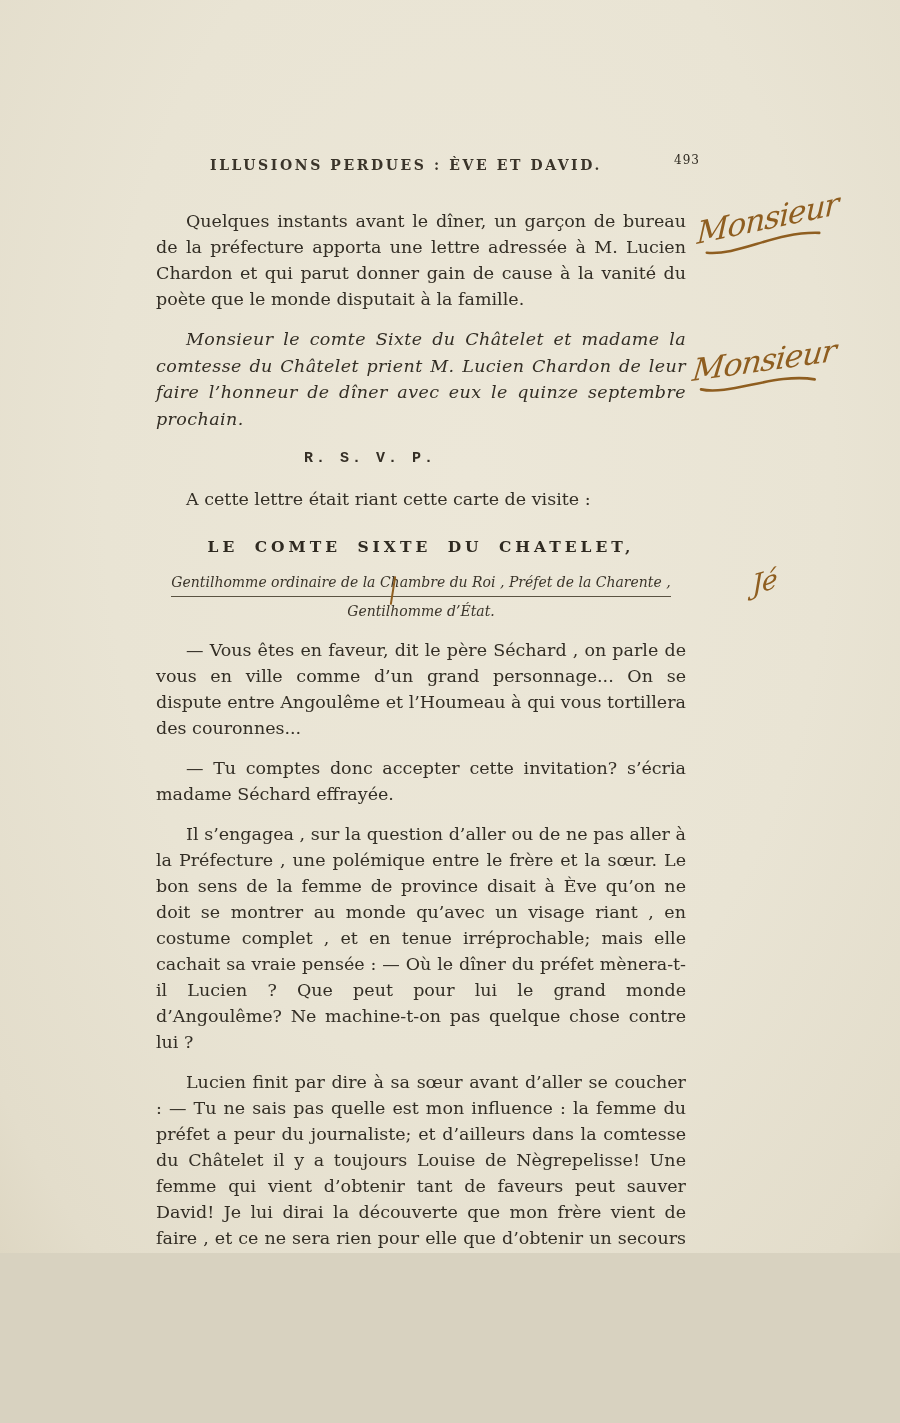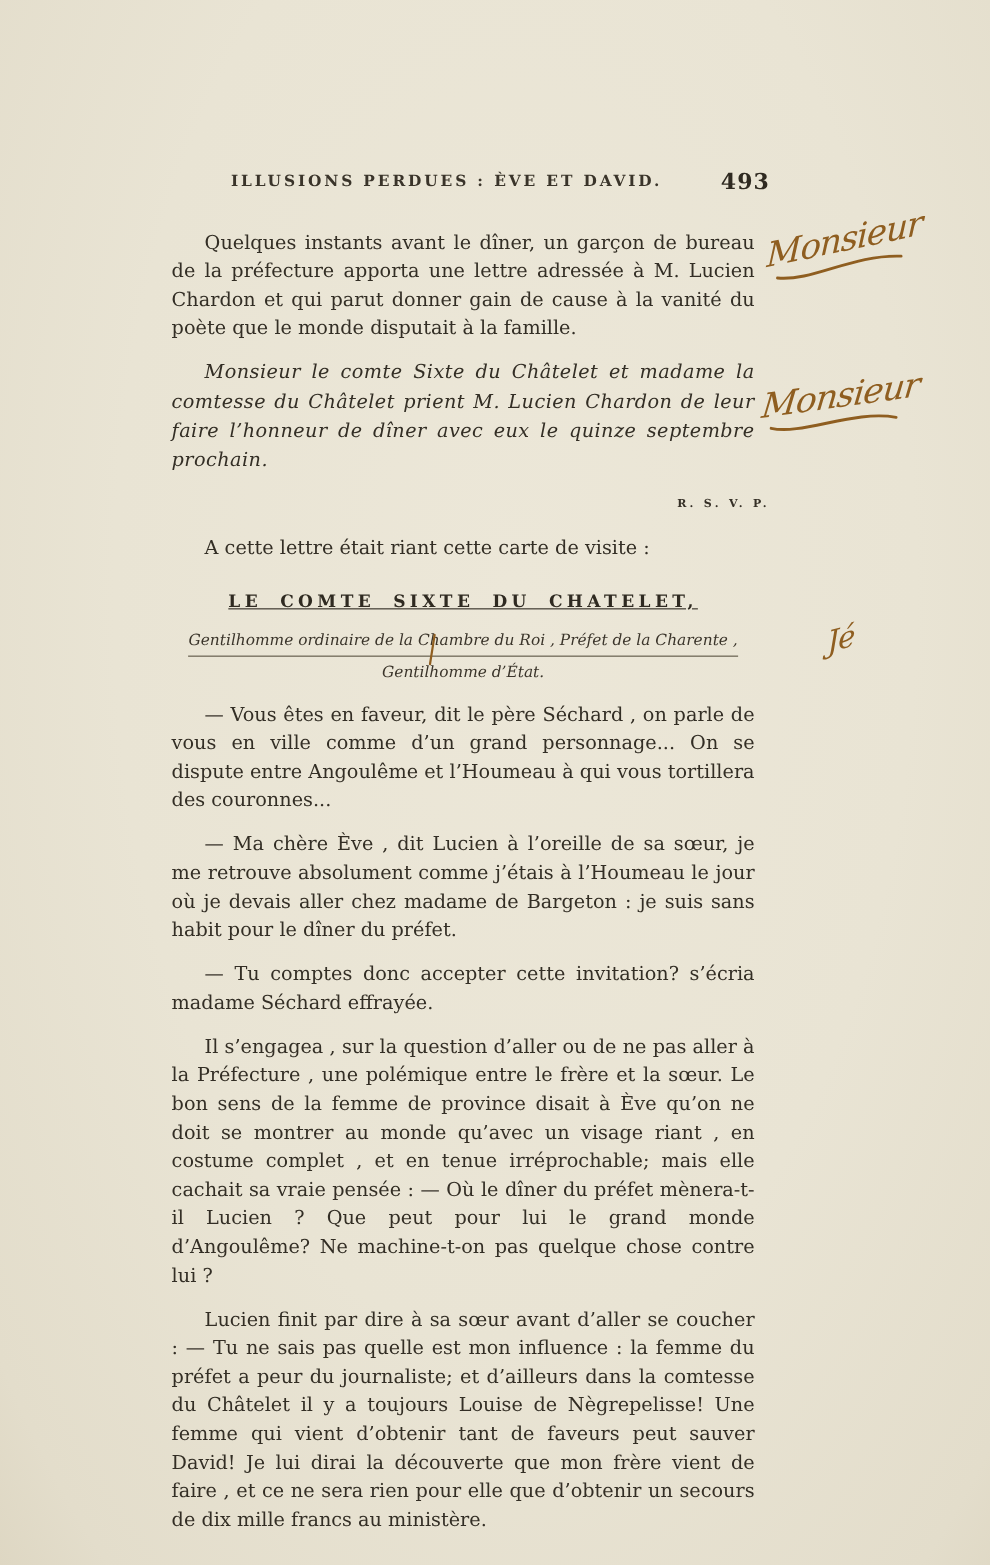--- a/index.html
+++ b/index.html
@@ -3,58 +3,57 @@
 <meta charset="utf-8">
 <style>
   html, body {
     margin: 0;
     padding: 0;
     background: #d8d2c0;
   }
   .page {
     position: relative;
     width: 900px;
-    height: 1423px;
+    height: 1253px;
     overflow: hidden;
     background: radial-gradient(ellipse at 52% 38%, #ece7d8 0%, #e9e4d4 55%, #e3ddcb 90%, #ded7c3 100%);
     font-family: "DejaVu Serif", "Liberation Serif", serif;
     color: #332e25;
   }
 
   
   .header { position: absolute; left: 142px; top: 157px; width: 558px; height: 24px; }
   .running-title {
     position: absolute; left: 0; right: 30px; text-align: center;
     font-size: 14px; font-weight: bold; letter-spacing: 2.6px; color: #3a342a;
     white-space: nowrap;
   }
   .page-number {
     position: absolute; right: 0; top: -4px;
-    font-size: 20px; font-weight: bold; letter-spacing: 1px; color: #2f2a21;
+    font-size: 12px; font-weight: normal; letter-spacing: 1px; color: #2f2a21;
   }
 
   
   .content {
     position: absolute; left: 142px; top: 194px; width: 558px;
     font-size: 17.5px; line-height: 26px;
   }
   .p { margin: 14px; text-indent: 30px; text-align: justify; }
   .invitation {
     margin-top: 6px; font-style: italic; letter-spacing: 0.4px; line-height: 26.5px;
   }
   .rsvp {
-    margin-top: 8px; padding-left: 162px; text-align: right;
-    font-weight: bold; letter-spacing: 3px; font-size: 10px; color: #352f26;
+    margin-top: 8px; padding-left: 162px; text-align: left;
+    font-weight: bold; letter-spacing: 3px; font-size: 15px; color: #352f26; font-family: Liberation Mono, monospace;
   }
   .p3 { margin-top: 14px; }
   .card-title {
     margin-top: 22px; text-align: center;
     font-size: 15.5px; font-weight: bold; letter-spacing: 4px; word-spacing: 7px;
     color: #2f2a21;
-    text-decoration: underline;
   }
   .card-subtitle {
     margin-top: 12px; text-align: center;
     font-size: 14px; font-style: italic; line-height: 20px; color: #3a342a;
   }
   .subtitle-line1 { display: inline-block; border-bottom: 1px solid #5a5342; padding-bottom: 4px; }
   .subtitle-line2 { margin-top: 4px; }
   .dlg-first { margin-top: 16px; }
 
   
@@ -98,21 +97,20 @@
     <div class="rsvp">R. S. V. P.</div>
     <p class="p p3">A cette lettre était riant cette carte de visite :</p>
 
     <div class="card-title">LE COMTE SIXTE DU CHATELET,</div>
     <div class="card-subtitle">
       <span class="subtitle-line1">Gentilhomme ordinaire de la Chambre du Roi , Préfet de la Charente ,</span>
       <div class="subtitle-line2">Gentilhomme d’État.</div>
     </div>
 
     <p class="p dlg-first">— Vous êtes en faveur, dit le père Séchard , on parle de vous en ville comme d’un grand personnage... On se dispute entre Angoulême et l’Houmeau à qui vous tortillera des couronnes...</p>
-    <p class="p">— Ma chère Ève , dit Lucien à l’oreille de sa sœur, je me retrouve absolument comme j’étais à l’Houmeau le jour où je devais aller chez madame de Bargeton : je suis sans habit pour le dîner du préfet.</p>
     <p class="p">— Tu comptes donc accepter cette invitation? s’écria madame Séchard effrayée.</p>
     <p class="p">Il s’engagea , sur la question d’aller ou de ne pas aller à la Préfecture , une polémique entre le frère et la sœur. Le bon sens de la femme de province disait à Ève qu’on ne doit se montrer au monde qu’avec un visage riant , en costume complet , et en tenue irréprochable; mais elle cachait sa vraie pensée : — Où le dîner du préfet mènera-t-il Lucien ? Que peut pour lui le grand monde d’Angoulême? Ne machine-t-on pas quelque chose contre lui ?</p>
     <p class="p">Lucien finit par dire à sa sœur avant d’aller se coucher : — Tu ne sais pas quelle est mon influence : la femme du préfet a peur du journaliste; et d’ailleurs dans la comtesse du Châtelet il y a toujours Louise de Nègrepelisse! Une femme qui vient d’obtenir tant de faveurs peut sauver David! Je lui dirai la découverte que mon frère vient de faire , et ce ne sera rien pour elle que d’obtenir un secours de dix mille francs au ministère.</p>
   </div>
 
   <div class="annotation note1">
     <span class="annotation-text">Monsieur</span>
     <svg class="flourish" width="118" height="22" viewBox="0 0 118 22">
       <path d="M2,15 C34,22 72,2 116,9" fill="none" stroke="#8f5e20" stroke-width="2.6" stroke-linecap="round"></path>
     </svg>

